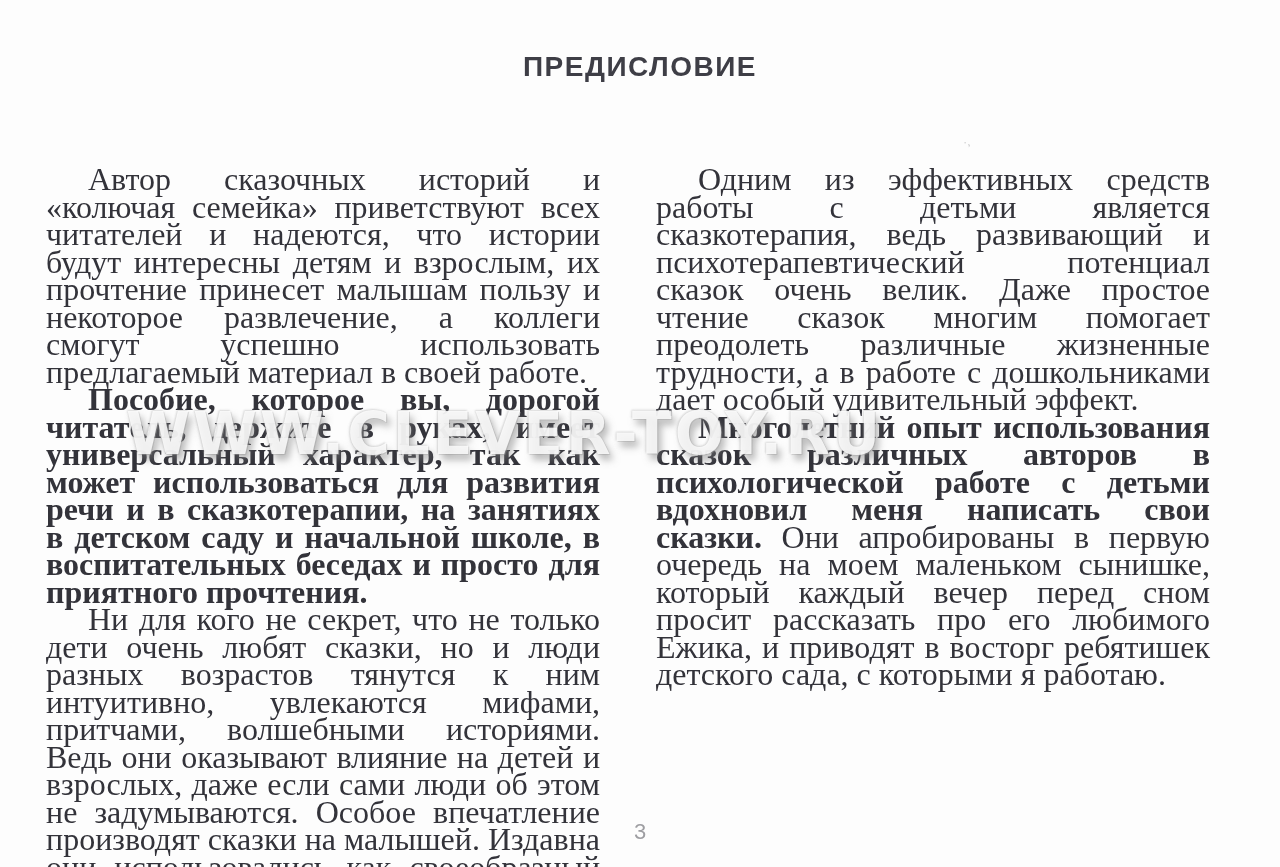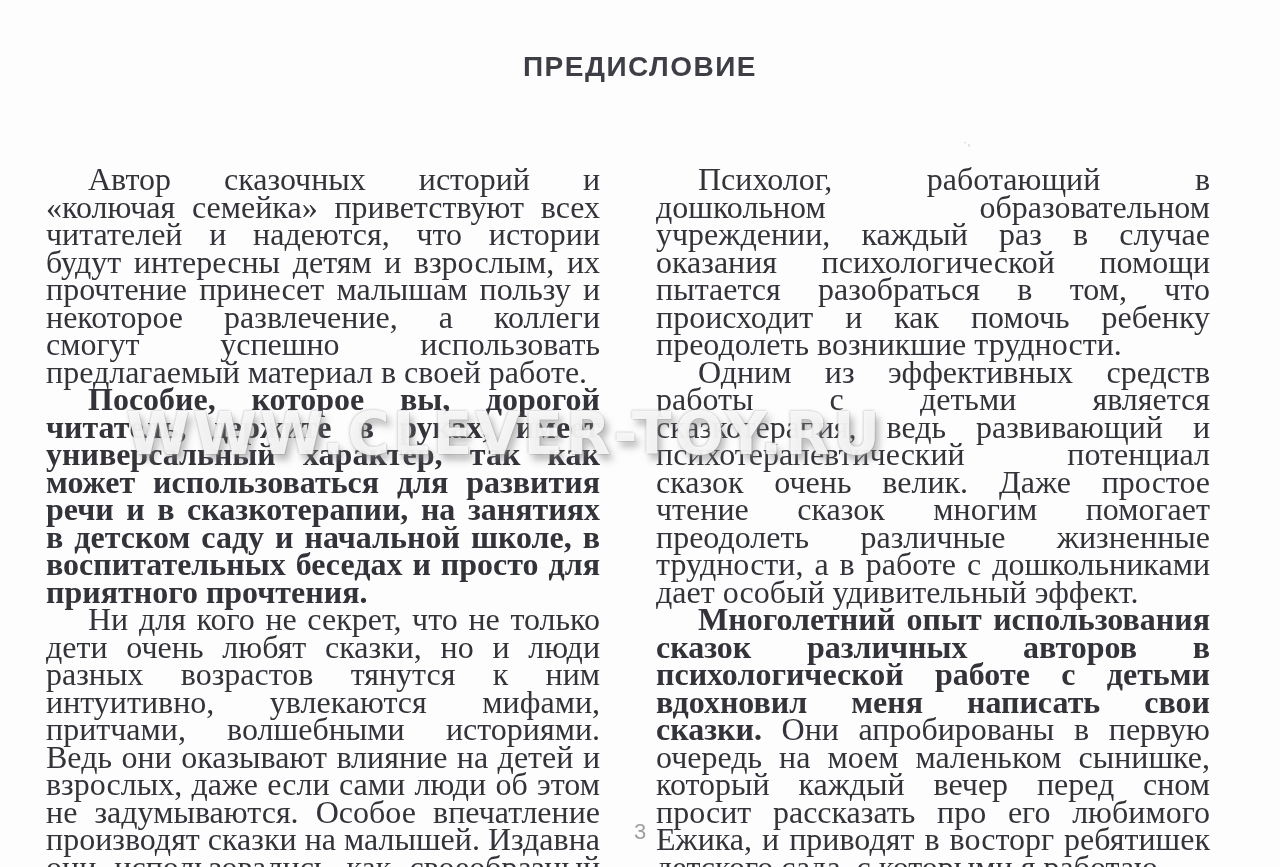--- a/index.html
+++ b/index.html
@@ -96,21 +96,20 @@
 
   <div class="columns">
 
     <div class="col">
       <p><span class="bi"></span><span>Автор сказочных историй и «колючая семейка» приветствуют всех читателей и надеются, что истории будут интересны детям и взрослым, их прочтение принесет малышам пользу и некоторое развлечение, а коллеги смогут успешно использовать предлагаемый материал в своей работе.</span></p>
       <p><span class="bi">Пособие, которое вы, дорогой читатель, держите в руках, имеет универсальный характер, так как может использоваться для развития речи и в сказкотерапии, на занятиях в детском саду и начальной школе, в воспитательных беседах и просто для приятного прочтения.</span><span></span></p>
       <p><span class="bi"></span><span>Ни для кого не секрет, что не только дети очень любят сказки, но и люди разных возрастов тянутся к ним интуитивно, увлекаются мифами, притчами, волшебными историями. Ведь они оказывают влияние на детей и взрослых, даже если сами люди об этом не задумываются. Особое впечатление производят сказки на малышей. Издавна они использовались как своеобразный инструмент воспитания и обучения детей, целительства, средство народной психотерапии. Через любовь к сказкам можно многое донести и многому научить наших детей.</span></p>
     </div>
 
     <div class="col">
-      <p><span class="bi"></span><span>Психолог, работающий в дошкольном образовательном учреждении, каждый раз в случае оказания психологической помощи пытается разобраться в том, что происходит и как помочь ребенку преодолеть возникшие трудности.</span></p>
       <p><span class="bi"></span><span>Одним из эффективных средств работы с детьми является сказкотерапия, ведь развивающий и психотерапевтический потенциал сказок очень велик. Даже простое чтение сказок многим помогает преодолеть различные жизненные трудности, а в работе с дошкольниками дает особый удивительный эффект.</span></p>
       <p><span class="bi">Многолетний опыт использования сказок различных авторов в психологической работе с детьми вдохновил меня написать свои сказки.</span><span> Они апробированы в первую очередь на моем маленьком сынишке, который каждый вечер перед сном просит рассказать про его любимого Ежика, и приводят в восторг ребятишек детского сада, с которыми я работаю.</span></p>
     </div>
 
   </div>
 
   <div class="watermark">WWW.CLEVER-TOY.RU</div>
 
   <div class="page-number">3</div>
 

